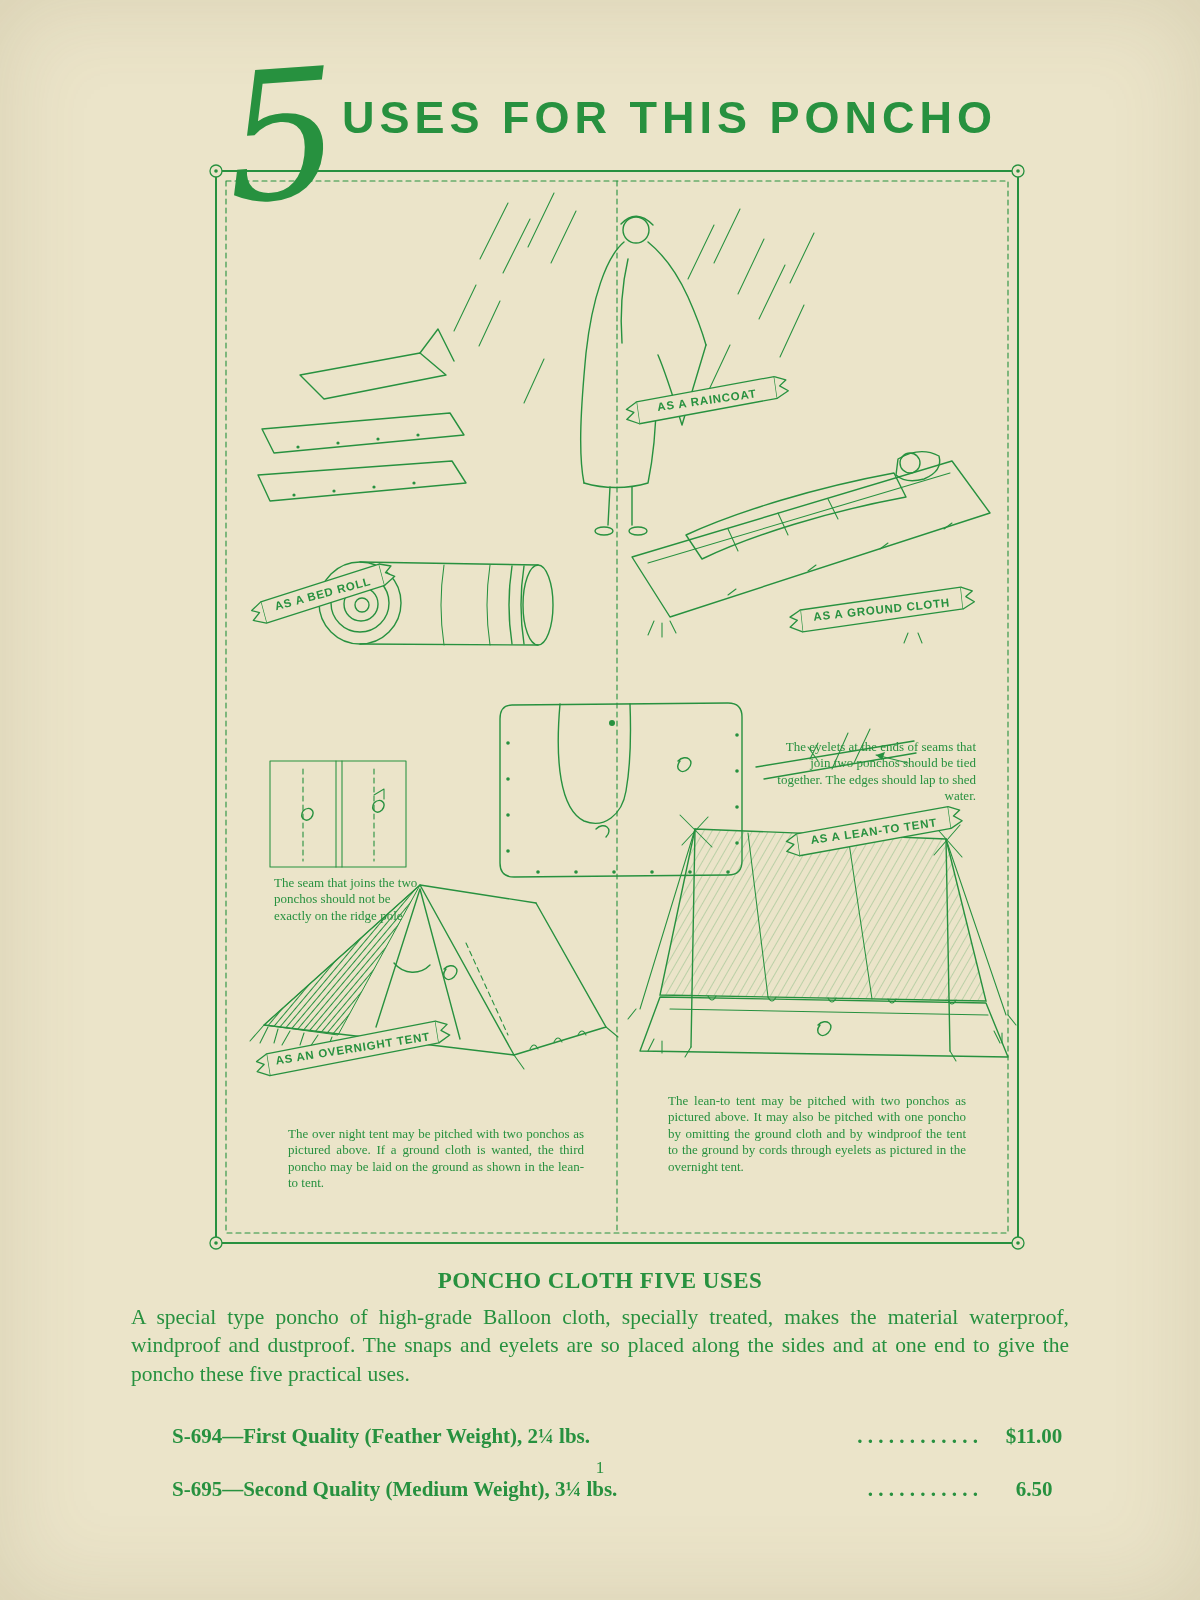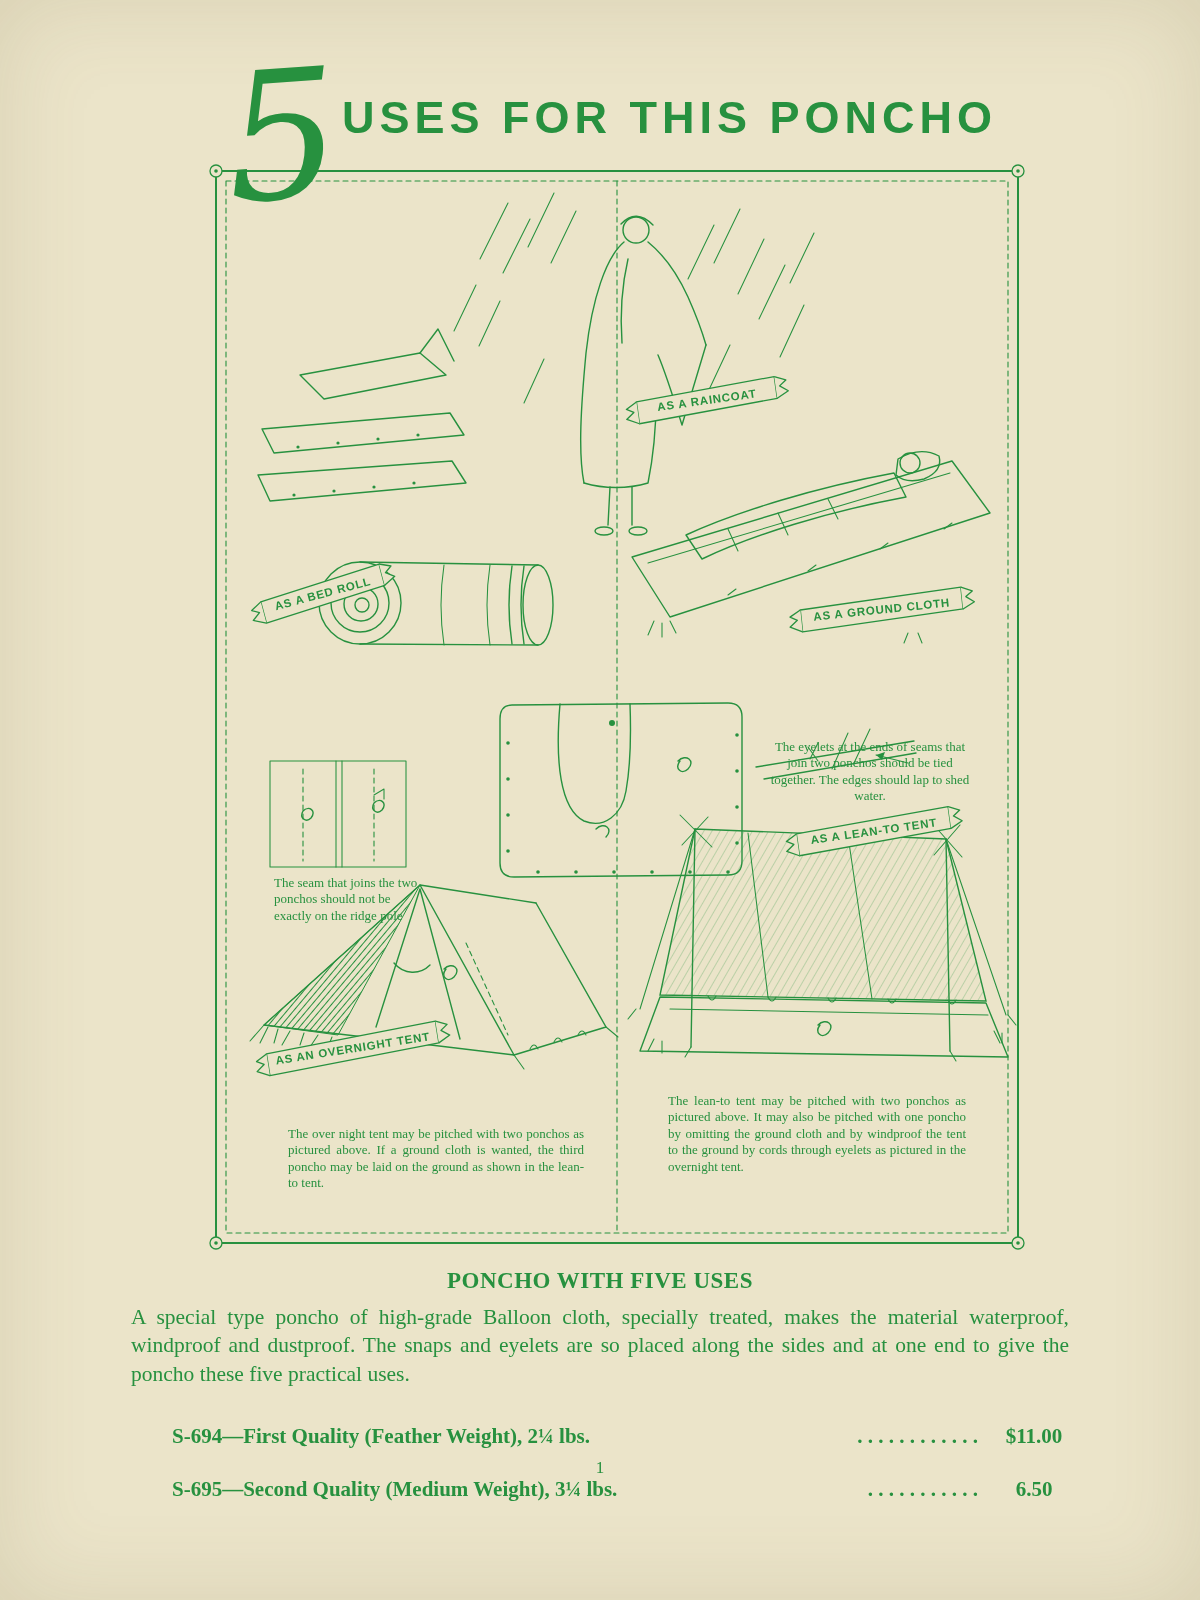--- a/index.html
+++ b/index.html
@@ -24,21 +24,21 @@
   .sw1{stroke-width:1.05;}
   .sw2{stroke-width:2;}
   .dash{stroke-dasharray:5 4;stroke-width:1.1;}
   .rib{fill:var(--paper);stroke:var(--ink);stroke-width:1.3;stroke-linejoin:round;}
   .btxt{fill:var(--ink);font-family:"Liberation Sans",sans-serif;font-weight:700;
         font-size:11.5px;letter-spacing:.8px;}
   .dot{fill:var(--ink);stroke:none;}
   .note,.caption{position:absolute;color:var(--ink);font-family:"Liberation Serif",serif;
         font-size:13px;line-height:1.26;}
   .note-seam{left:66px;top:712px;width:148px;}
-  .note-eyelets{left:556px;top:576px;width:212px;text-align:center;}
+  .note-eyelets{left:556px;top:576px;width:212px;text-align:right;}
   .caption-overnight{left:80px;top:942px;width:296px;text-align:justify;margin-top:21px;}
   .caption-leanto{left:460px;top:930px;width:298px;text-align:justify;}
   
   .desc{position:absolute;left:0;top:1268px;width:100%;}
   .desc-heading{text-align:center;font-weight:700;font-size:23px;letter-spacing:.5px;}
   .desc-body{width:938px;margin:9px auto 12px;font-size:21.5px;line-height:1.32;
              text-align:justify;}
   .products{margin:10px 120px 0 172px;}
   .product-row{display:flex;align-items:baseline;font-weight:700;font-size:21px;
                line-height:1.5;}
@@ -252,21 +252,21 @@
       </g>
     </svg>
 
     <div class="note note-seam">The seam that joins the two ponchos should not be exactly on the ridge pole</div>
     <div class="note note-eyelets">The eyelets at the ends of seams that join two ponchos should be tied together. The edges should lap to shed water.</div>
     <div class="caption caption-overnight">The over night tent may be pitched with two ponchos as pictured above. If a ground cloth is wanted, the third poncho may be laid on the ground as shown in the lean-to tent.</div>
     <div class="caption caption-leanto">The lean-to tent may be pitched with two ponchos as pictured above. It may also be pitched with one poncho by omitting the ground cloth and by windproof the tent to the ground by cords through eyelets as pictured in the overnight tent.</div>
   </div>
 
   <div class="desc">
-    <div class="desc-heading">PONCHO WITH FIVE USES</div>
+    <div class="desc-heading">PONCHO CLOTH FIVE USES</div>
     <div class="desc-body">A special type poncho of high-grade Balloon cloth, specially treated, makes the material waterproof, windproof and dustproof.  The snaps and eyelets are so placed along the sides and at one end to give the poncho these five practical uses.</div>
     <div class="products">
       <div class="product-row">
         <span class="product-label">S-694—First Quality (Feather Weight), 2¼ lbs.</span>
         <span class="product-leader">. . . . . . . . . . . .</span>
         <span class="product-price">$11.00</span>
       </div>
       <div class="product-row">
         <span class="product-label">S-695—Second Quality (Medium Weight), 3¼ lbs.</span>
         <span class="product-leader">. . . . . . . . . . .</span>

